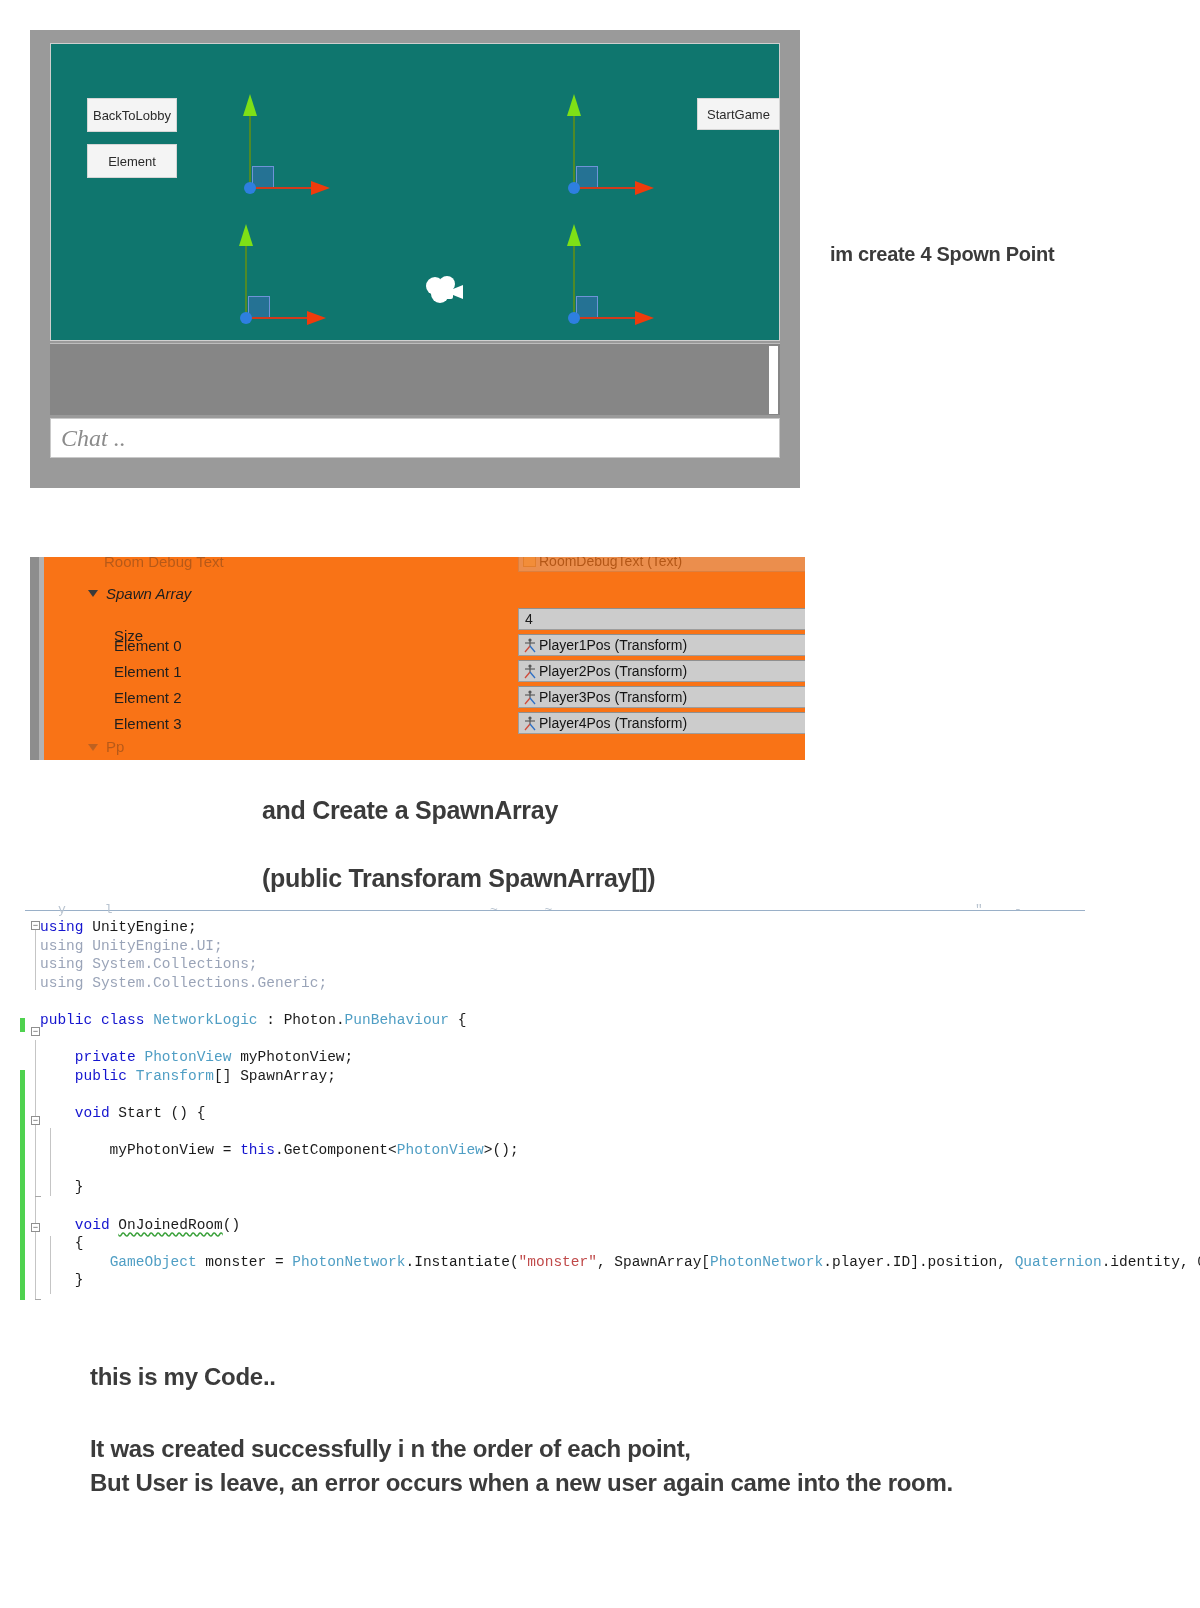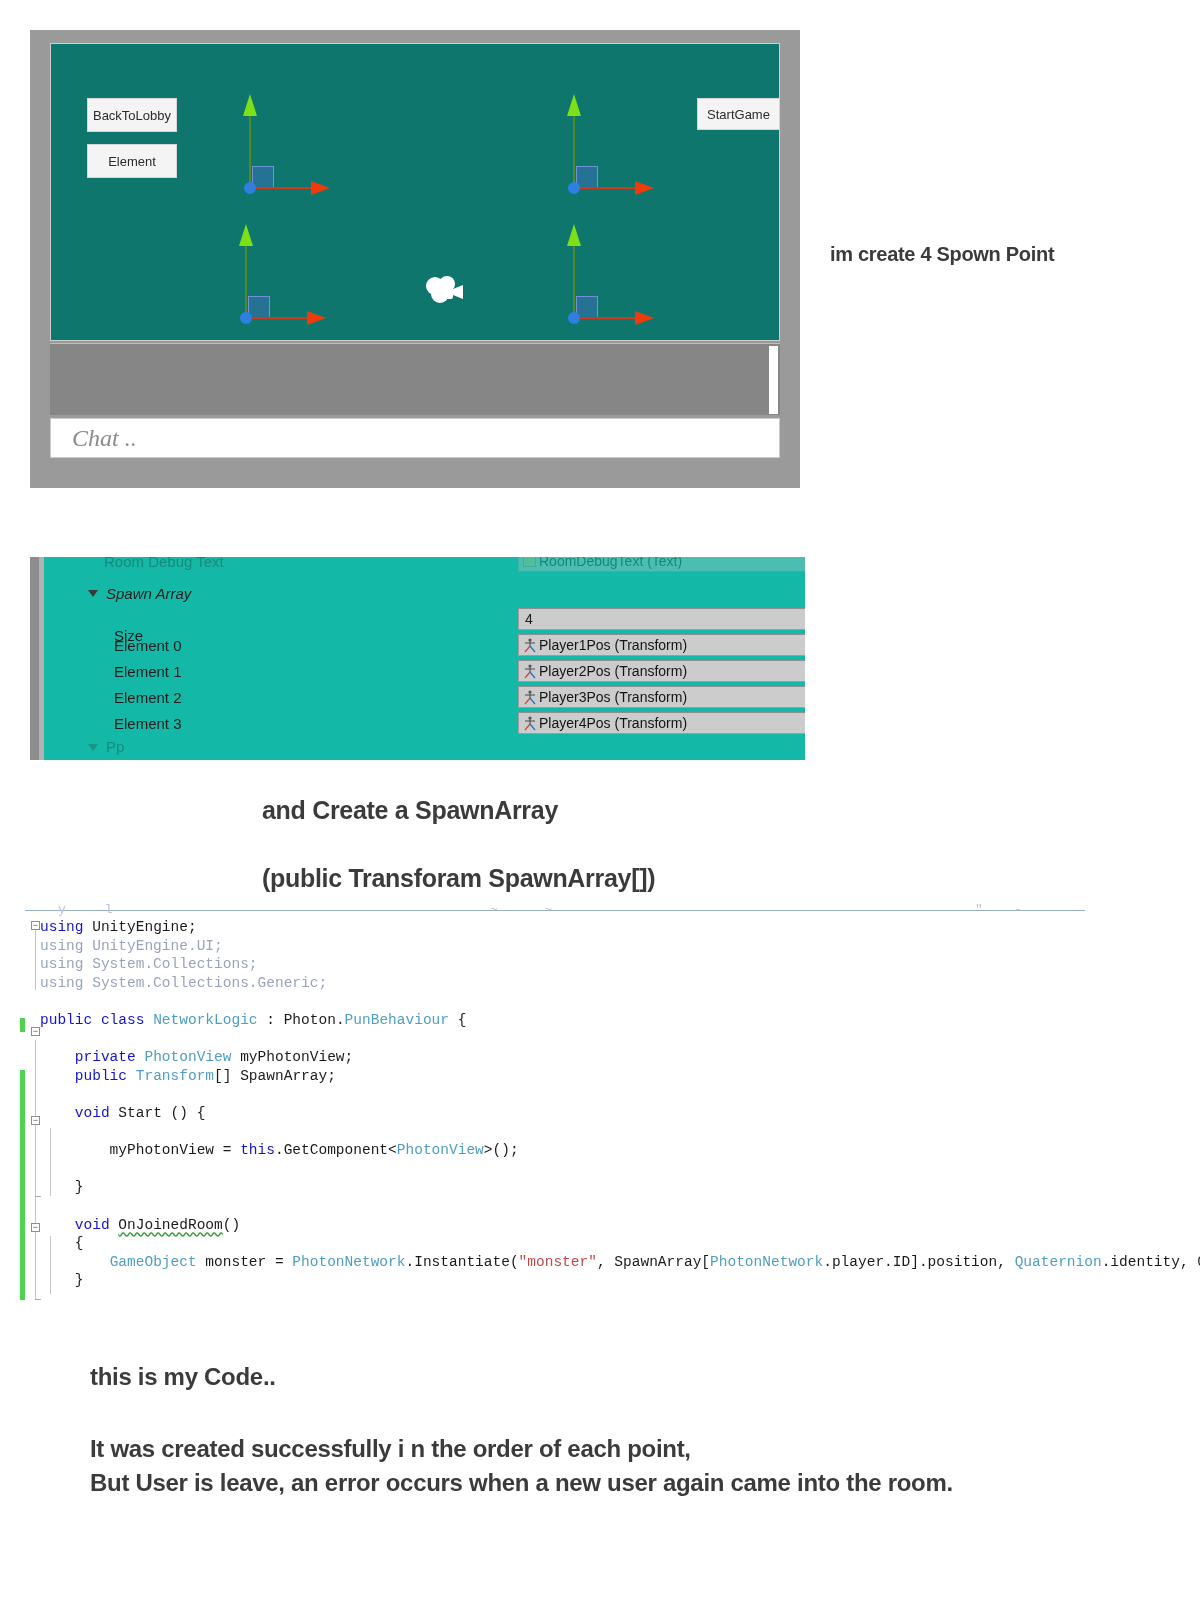--- a/index.html
+++ b/index.html
@@ -91,21 +91,21 @@
     width: 9px; height: 68px; background: #ffffff;
   }
   .chat-input {
     position: absolute; left: 20px; top: 388px;
     width: 730px; height: 40px;
     background: #ffffff;
     border: 1px solid #c9c9c9;
     display: flex; align-items: center;
   }
   .chat-placeholder {
-    padding-left: 21px;
+    padding-left: 10px;
     font-family: "Liberation Serif", serif;
     font-style: italic;
     font-size: 24px;
     color: #8b8b8b;
   }
 
   
   .anno {
     position: absolute;
     color: #3b3b3b;
@@ -116,21 +116,21 @@
   .anno-spawnpoint { left: 830px; top: 243px; font-size: 20px; }
   .anno-createarray { left: 262px; top: 796px; font-size: 25px; }
   .anno-publictransform { left: 262px; top: 864px; font-size: 25px; }
   .anno-thisismycode { left: 90px; top: 1363px; font-size: 24px; }
   .anno-itwas { left: 90px; top: 1432px; font-size: 24px; line-height: 34px; }
 
   
   .inspector {
     position: absolute; left: 30px; top: 557px;
     width: 775px; height: 203px;
-    background: #14b8a6;
+    background: #f97316;
     overflow: hidden;
   }
   .insp-gutter {
     position: absolute; left: 0; top: 0; width: 9px; height: 203px;
     background: #8d8d8d;
   }
   .insp-gutter2 {
     position: absolute; left: 9px; top: 0; width: 5px; height: 203px;
     background: #b2b2b2;
   }

